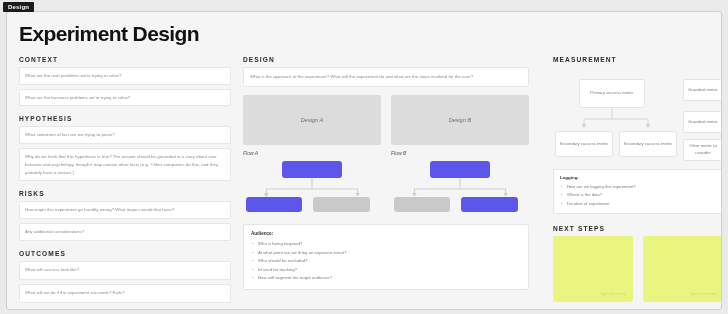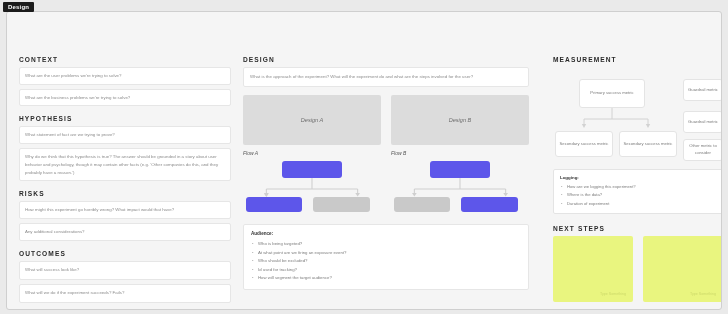--- a/index.html
+++ b/index.html
@@ -143,20 +143,21 @@
 </style>
 </head>
 <body>
 
 <div class="screen">
 
   <div class="tab-badge">Design</div>
 
   <div class="canvas">
 
+    <div class="title">Experiment Design</div>
 
     <div class="col col-left">
 
       <div class="sect">
         <div class="sect-head">CONTEXT</div>
         <div class="field">What are the user problems we're trying to solve?</div>
         <div class="field">What are the business problems we're trying to solve?</div>
       </div>
 
       <div class="sect">

